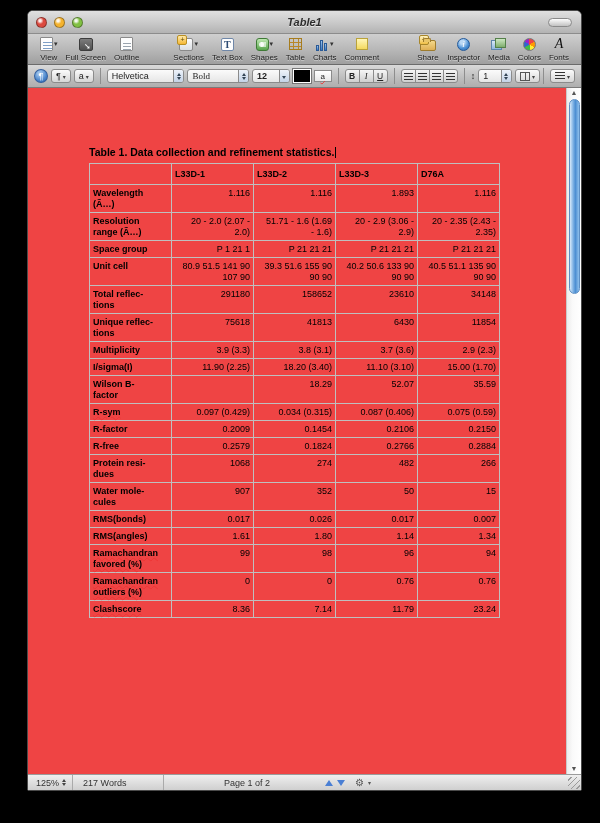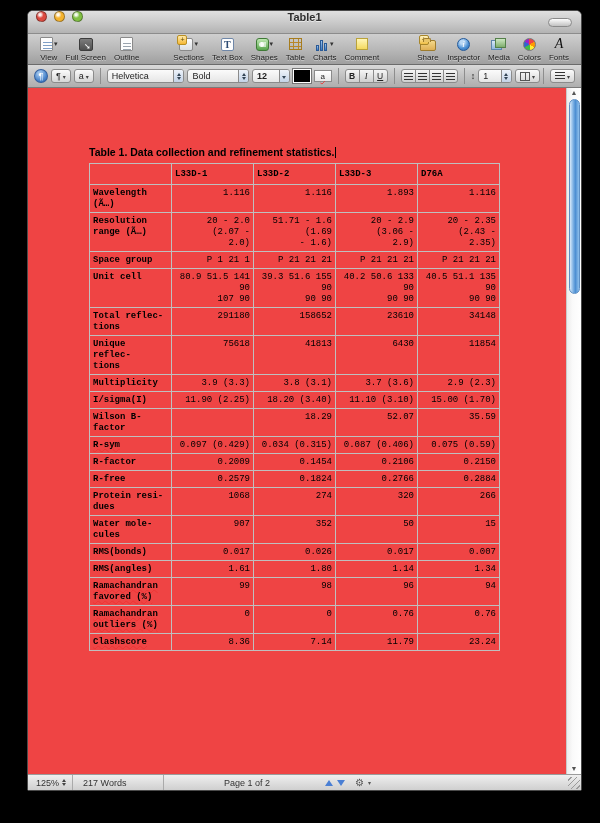--- a/index.html
+++ b/index.html
@@ -13,21 +13,21 @@
     background:#fff;border-radius:6px 6px 2px 2px;overflow:hidden;
     display:flex;flex-direction:column;
     box-shadow:0 8px 28px rgba(0,0,0,.85);
     border:1px solid #4a4a4a;box-sizing:border-box;
   }
   
   .titlebar{
     height:22px;flex:0 0 22px;position:relative;
     background:linear-gradient(#e0e0e0,#cdcdcd 45%,#b3b3b3);
     border-bottom:1px solid #8c8c8c;
-    display:flex;align-items:flex-start;
+    display:flex;align-items:center;font-style:italic;
   }
   .lights{display:flex;gap:7px;margin-left:8px;z-index:2;}
   .light{width:11px;height:11px;border-radius:50%;border:1px solid rgba(0,0,0,.35);box-sizing:border-box;
     background:radial-gradient(circle at 35% 30%, rgba(255,255,255,.9) 0 12%, transparent 40%);}
   .wtitle{
     position:absolute;left:0;right:0;text-align:center;
     font-size:11px;font-weight:bold;color:#2e2e2e;text-shadow:0 1px 0 rgba(255,255,255,.6);
   }
   .pill{
     position:absolute;right:9px;top:7px;width:24px;height:9px;border-radius:5px;
@@ -98,21 +98,21 @@
   .fb-seg .seg:last-child{border-radius:0 3px 3px 0;}
   .alines{width:9px;height:7px;background:repeating-linear-gradient(to bottom,#333 0 1px,transparent 1px 3px);}
   .vdiv{width:1px;height:16px;background:#8d8d8d;margin:0 3px;}
   .fb-ital{font-style:italic;font-family:"Liberation Serif",serif;}
   .fb-under{text-decoration:underline;}
   
   .content{flex:1;display:flex;background:#fff;min-height:0;}
   .doc{flex:1;position:relative;background:#ef4444;}
   .doc-title{position:absolute;left:61px;top:58px;font-size:10.5px;font-weight:bold;color:#000;white-space:nowrap;}
   .cursorbar{display:inline-block;width:1px;height:11px;background:#000;vertical-align:-2px;margin-left:1px;}
-  table.stats{position:absolute;left:61px;top:75px;border-collapse:collapse;table-layout:fixed;width:410px;font-family:Liberation Mono, monospace;}
+  table.stats{position:absolute;left:61px;top:75px;border-collapse:collapse;table-layout:fixed;width:410px;}
   table.stats col{width:82px;}
   table.stats th,table.stats td{border:1px solid #bfbfbf;font-size:9px;line-height:11px;padding:3px 3px 2px 3px;vertical-align:top;color:#000;box-sizing:border-box;}
   table.stats thead th{font-weight:bold;text-align:left;height:21px;vertical-align:middle;}
   table.stats th.rl{font-weight:bold;text-align:left;white-space:pre-line;}
   table.stats td.cv{text-align:right;white-space:pre-line;}
   .sq{text-decoration:underline;text-decoration-style:wavy;text-decoration-color:#e33;text-decoration-thickness:1px;text-underline-offset:1px;}
   
   .scrollbar{flex:0 0 15px;background:linear-gradient(to right,#ececec,#fafafa 40%,#ffffff);border-left:1px solid #c9c9c9;display:flex;flex-direction:column;align-items:center;box-sizing:border-box;}
   .sb-arrow{font-size:7px;color:#555;line-height:9px;}
   .sb-thumb{width:11px;height:195px;margin-top:2px;border-radius:6px;border:1px solid #5d8fc4;box-sizing:border-box;
@@ -267,21 +267,21 @@
       </div>
     <div class="vdiv"></div>
     <div class="fb-combo" style="width:78px;">
       <span class="txt" style="flex:1;">Helvetica</span>
       <span class="stepper">
           <i class="up"></i>
           <i class="down"></i>
         </span>
     </div>
     <div class="fb-combo" style="width:62px;">
-      <span class="txt" style="flex:1;">Bold</span>
+      <span class="txt" style="flex:1;font-family:Liberation Serif, serif;">Bold</span>
       <span class="stepper">
           <i class="up"></i>
           <i class="down"></i>
         </span>
     </div>
     <div class="fb-combo" style="width:38px;">
       <span class="txt" style="flex:1;font-weight:bold;">12</span>
       <span class="stepper">
           <i class="down" style="margin-top:3px;"></i>
         </span>
@@ -447,21 +447,21 @@
     <td class="cv">0.2579</td>
     <td class="cv">0.1824</td>
     <td class="cv">0.2766</td>
     <td class="cv">0.2884</td>
   </tr>
             <tr>
     <th class="rl">Protein resi-
 dues</th>
     <td class="cv">1068</td>
     <td class="cv">274</td>
-    <td class="cv">320</td>
+    <td class="cv">482</td>
     <td class="cv">266</td>
   </tr>
             <tr>
     <th class="rl">Water mole-
 cules</th>
     <td class="cv">907</td>
     <td class="cv">352</td>
     <td class="cv">50</td>
     <td class="cv">15</td>
   </tr>

